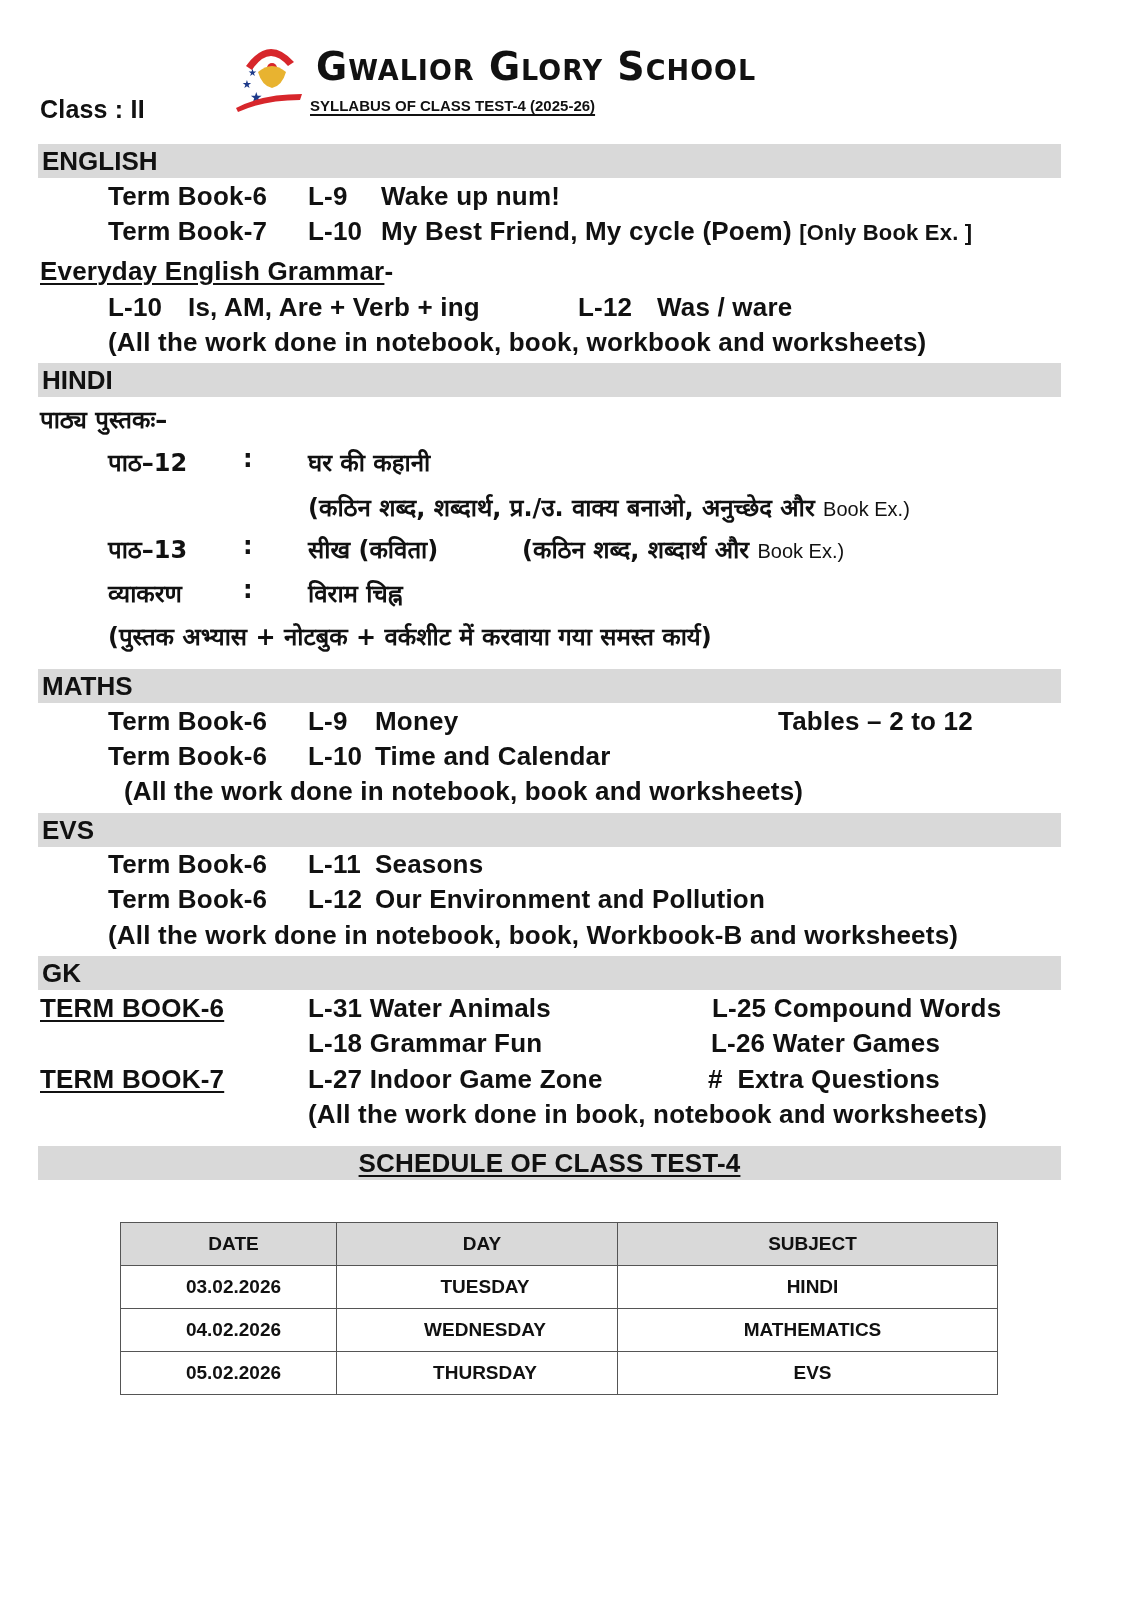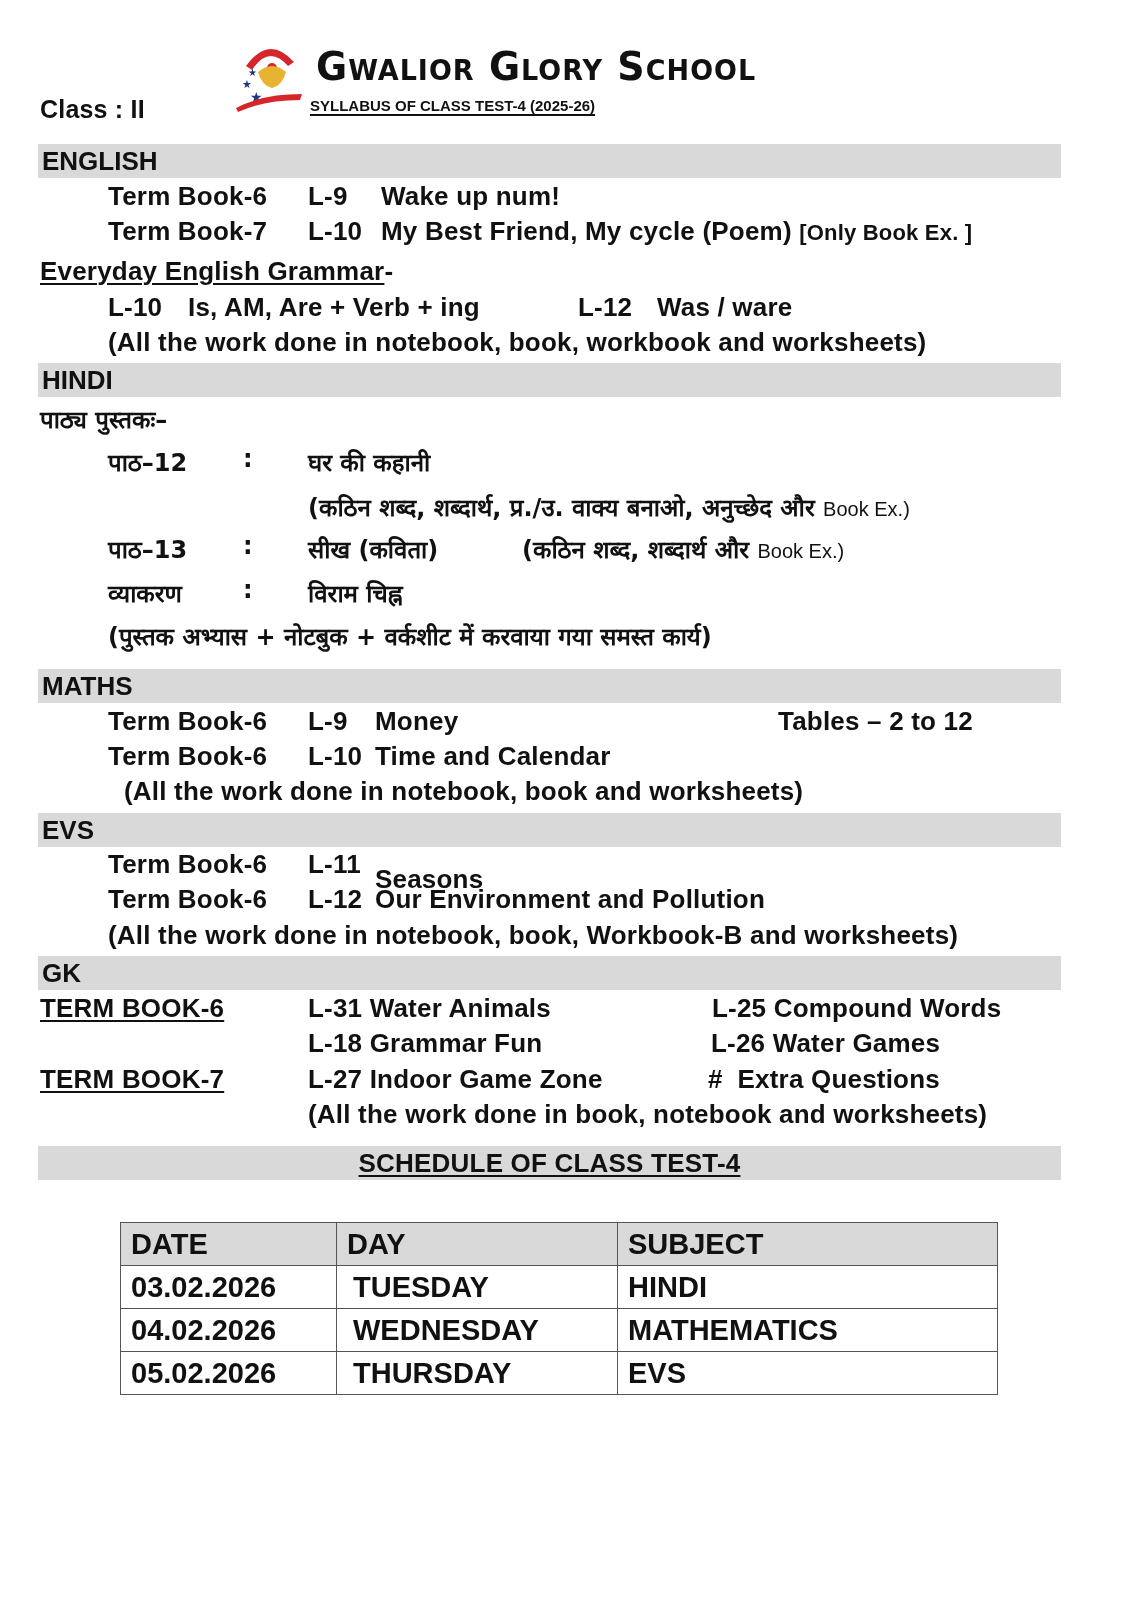--- a/index.html
+++ b/index.html
@@ -8,21 +8,21 @@
   .abs { position: absolute; white-space: nowrap; }
   .t { font-size: 26px; letter-spacing: 0.2px; }
   .u { text-decoration: underline; text-decoration-thickness: 2px; text-underline-offset: 3px; }
   .band { position: absolute; left: 38px; width: 1023px; background: #d9d9d9; height: 34px; }
   .band span { position: absolute; left: 4px; top: 2px; font-size: 26px; }
   .school { font-family: "DejaVu Sans", sans-serif; font-weight: 900; font-size: 38px; letter-spacing: 1px;
             font-variant: small-caps; transform: scaleY(1.05); }
   .hi { font-family: "DejaVu Sans", sans-serif; font-size: 24px; }
   .small { font-size: 20px; font-weight: normal; }
   table.sched { position: absolute; left: 120px; top: 1222px; width: 878px; border-collapse: collapse; }
-  table.sched td, table.sched th { border: 1.5px solid #555; height: 42px; font-size: 29px; text-align: left; padding: 0 0 0 10px; }
+  table.sched td, table.sched th { border: 1.5px solid #555; height: 42px; font-size: 19px; text-align: center; padding: 0 0 0 10px; }
   table.sched th { background: #d9d9d9; }
 </style>
 </head>
 <body>
 
 <div class="abs" style="left:232px; top:38px; width:74px; height:74px;">
   <svg width="74" height="74" viewBox="0 0 74 74">
     <path d="M14 28 Q37 -4 62 24 L56 28 Q37 6 20 32 Z" fill="#d7262b"></path>
     <circle cx="40" cy="30" r="5" fill="#d7262b"></circle>
     <path d="M26 34 Q40 22 54 34 Q50 48 40 50 Q30 48 26 34 Z" fill="#e8b330"></path>
@@ -97,21 +97,21 @@
 <div class="abs t" style="left:108px; top:741px;">Term Book-6</div>
 <div class="abs t" style="left:308px; top:741px;">L-10</div>
 <div class="abs t" style="left:375px; top:741px;">Time and Calendar</div>
 <div class="abs t" style="left:115px; top:776px;margin-left:9px;">(All the work done in notebook, book and worksheets)</div>
 
 <div class="band" style="top:813px;">
     <span>EVS</span>
   </div>
 <div class="abs t" style="left:108px; top:849px;">Term Book-6</div>
 <div class="abs t" style="left:308px; top:849px;">L-11</div>
-<div class="abs t" style="left:375px; top:849px;margin-top:15px;">Seasons</div>
+<div class="abs t" style="left:375px; top:849px;">Seasons</div>
 <div class="abs t" style="left:108px; top:884px;">Term Book-6</div>
 <div class="abs t" style="left:308px; top:884px;">L-12</div>
 <div class="abs t" style="left:375px; top:884px;">Our Environment and Pollution</div>
 <div class="abs t" style="left:108px; top:920px;">(All the work done in notebook, book, Workbook-B and worksheets)</div>
 
 <div class="band" style="top:956px;">
     <span>GK</span>
   </div>
 <div class="abs t u" style="left:40px; top:993px;">TERM BOOK-6</div>
 <div class="abs t" style="left:308px; top:993px;">L-31 Water Animals</div>

